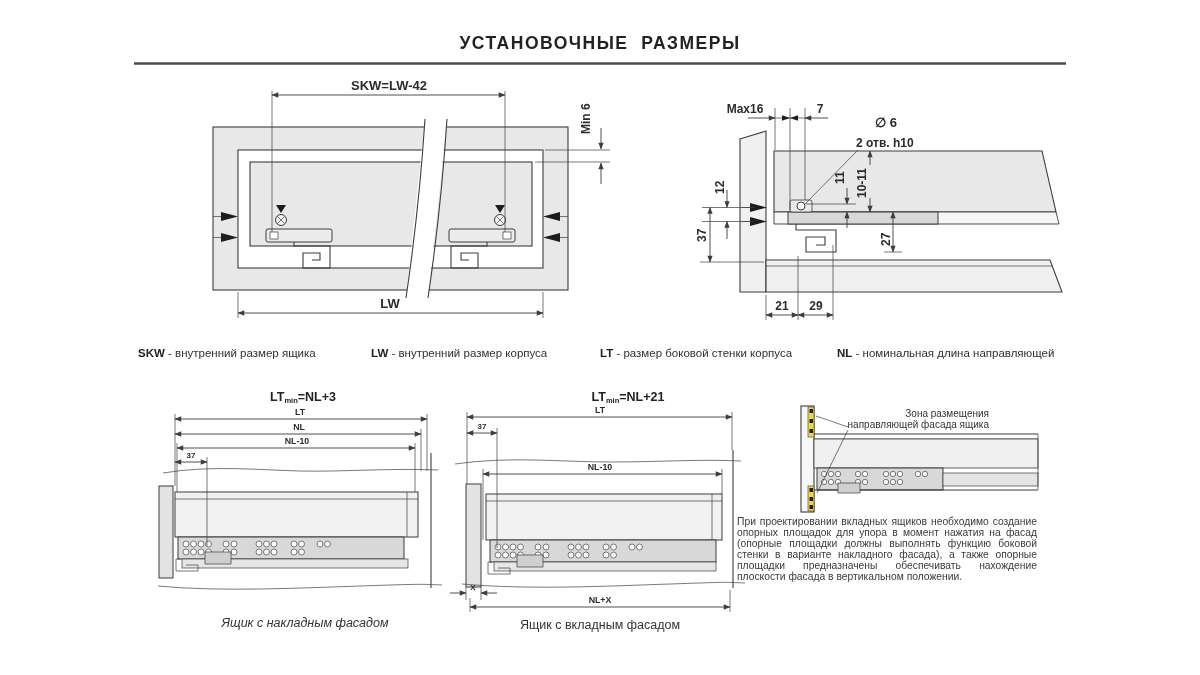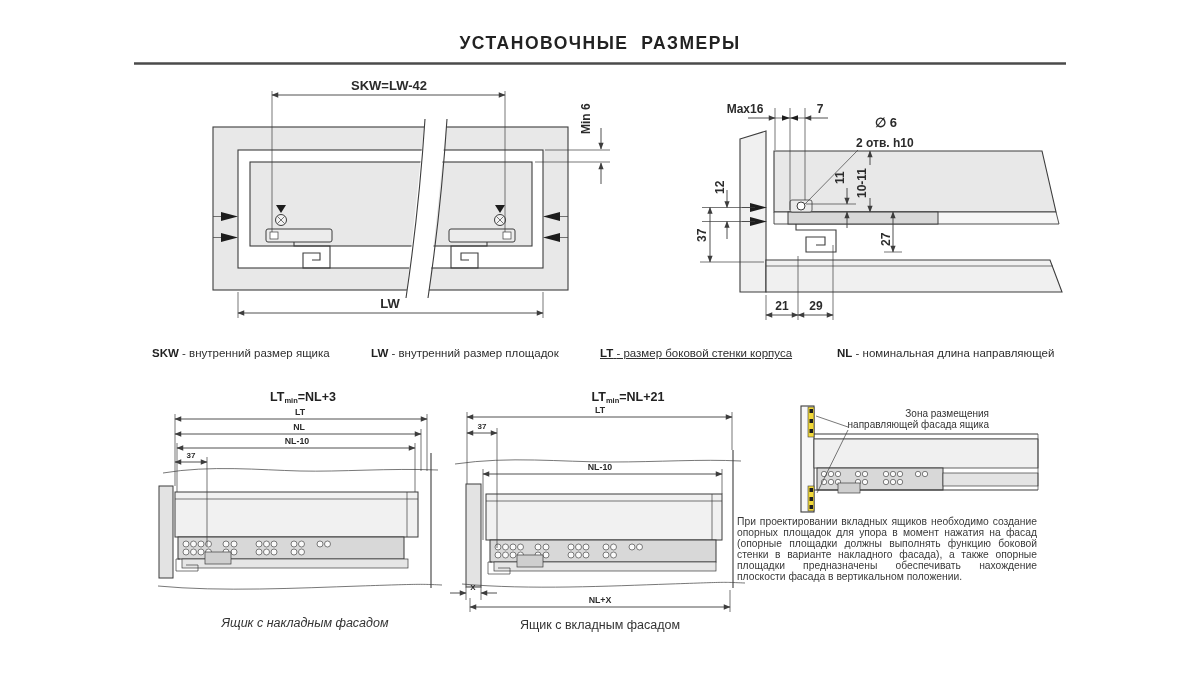--- a/index.html
+++ b/index.html
@@ -284,29 +284,29 @@
         <circle class="hole" cx="900" cy="482" r="2.7"></circle>
       <rect x="943" y="473" width="95" height="13" fill="#e4e4e4" stroke="#3d3d3d" stroke-width="0.7"></rect>
       <line class="ln" x1="814" y1="490" x2="1038" y2="490"></line>
       <line class="thin" x1="1038" y1="434" x2="1038" y2="490"></line>
       <rect x="838" y="483" width="22" height="10" fill="#cfcfcf" stroke="#3d3d3d" stroke-width="0.7"></rect>
       <line class="thin" x1="848" y1="427" x2="816" y2="416"></line>
       <line class="thin" x1="848" y1="430" x2="817" y2="493"></line>
     </g>
   </svg>
 
-  <div class="lbl legend-item" style="left:152px;">
+  <div class="lbl legend-item" style="left:138px;">
     <b>SKW</b>
     <span>- внутренний размер ящика</span>
   </div>
   <div class="lbl legend-item" style="left:371px;">
     <b>LW</b>
-    <span>- внутренний размер площадок</span>
-  </div>
-  <div class="lbl legend-item" style="left:600px;text-decoration:underline;">
+    <span>- внутренний размер корпуса</span>
+  </div>
+  <div class="lbl legend-item" style="left:600px;">
     <b>LT</b>
     <span>- размер боковой стенки корпуса</span>
   </div>
   <div class="lbl legend-item" style="left:837px;">
     <b>NL</b>
     <span>- номинальная длина направляющей</span>
   </div>
 
   <div class="lbl formula" style="left:303px;top:390px;">
     <span>LT</span><span class="sub">min</span><span>=NL+3</span>

